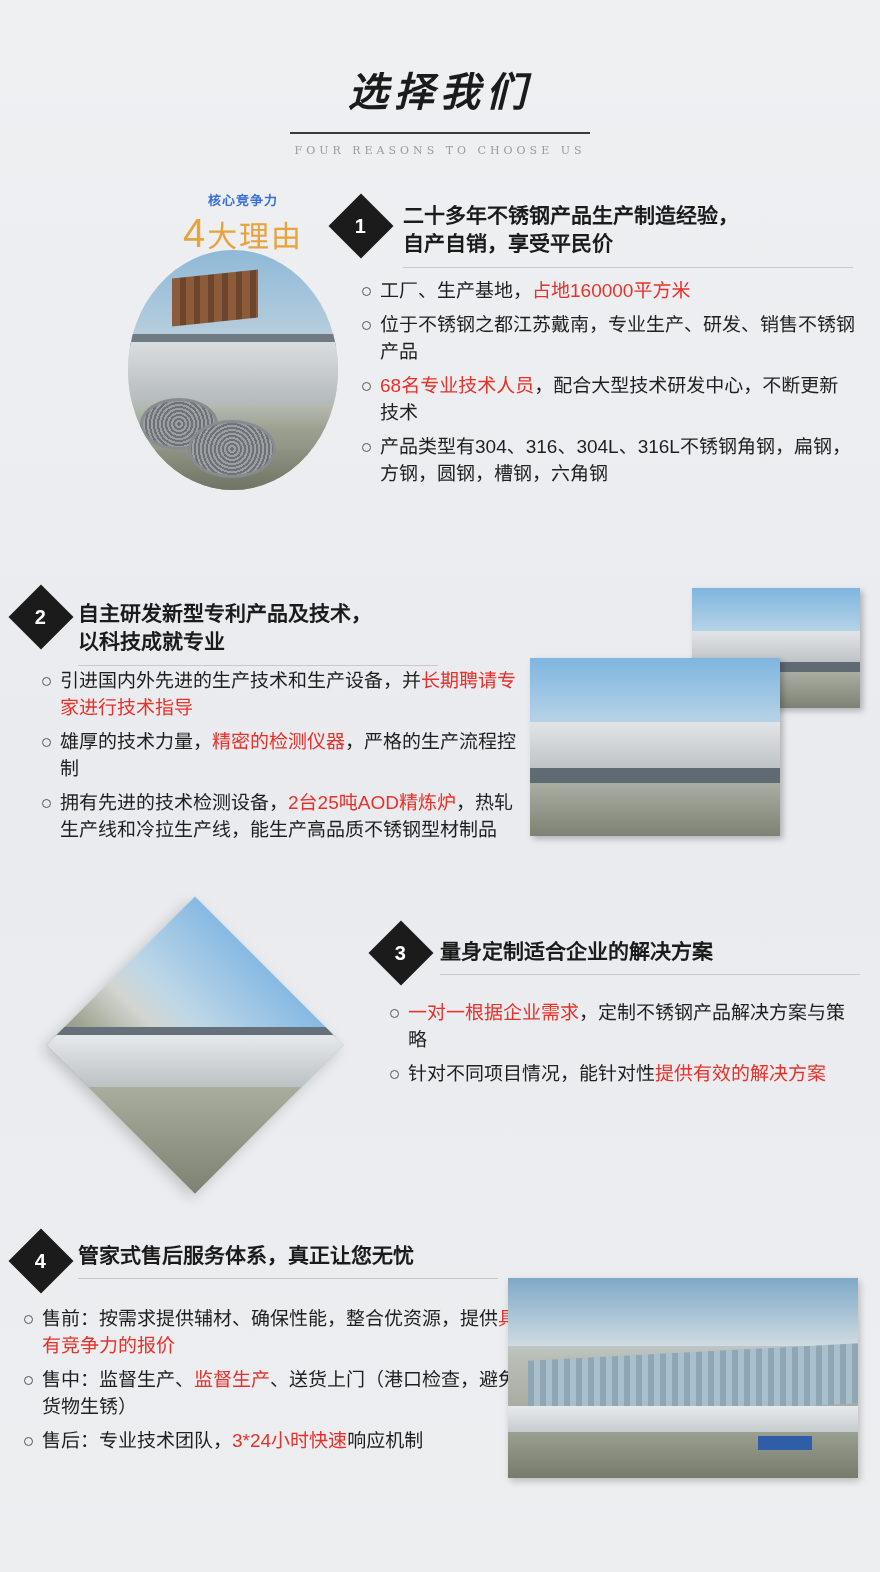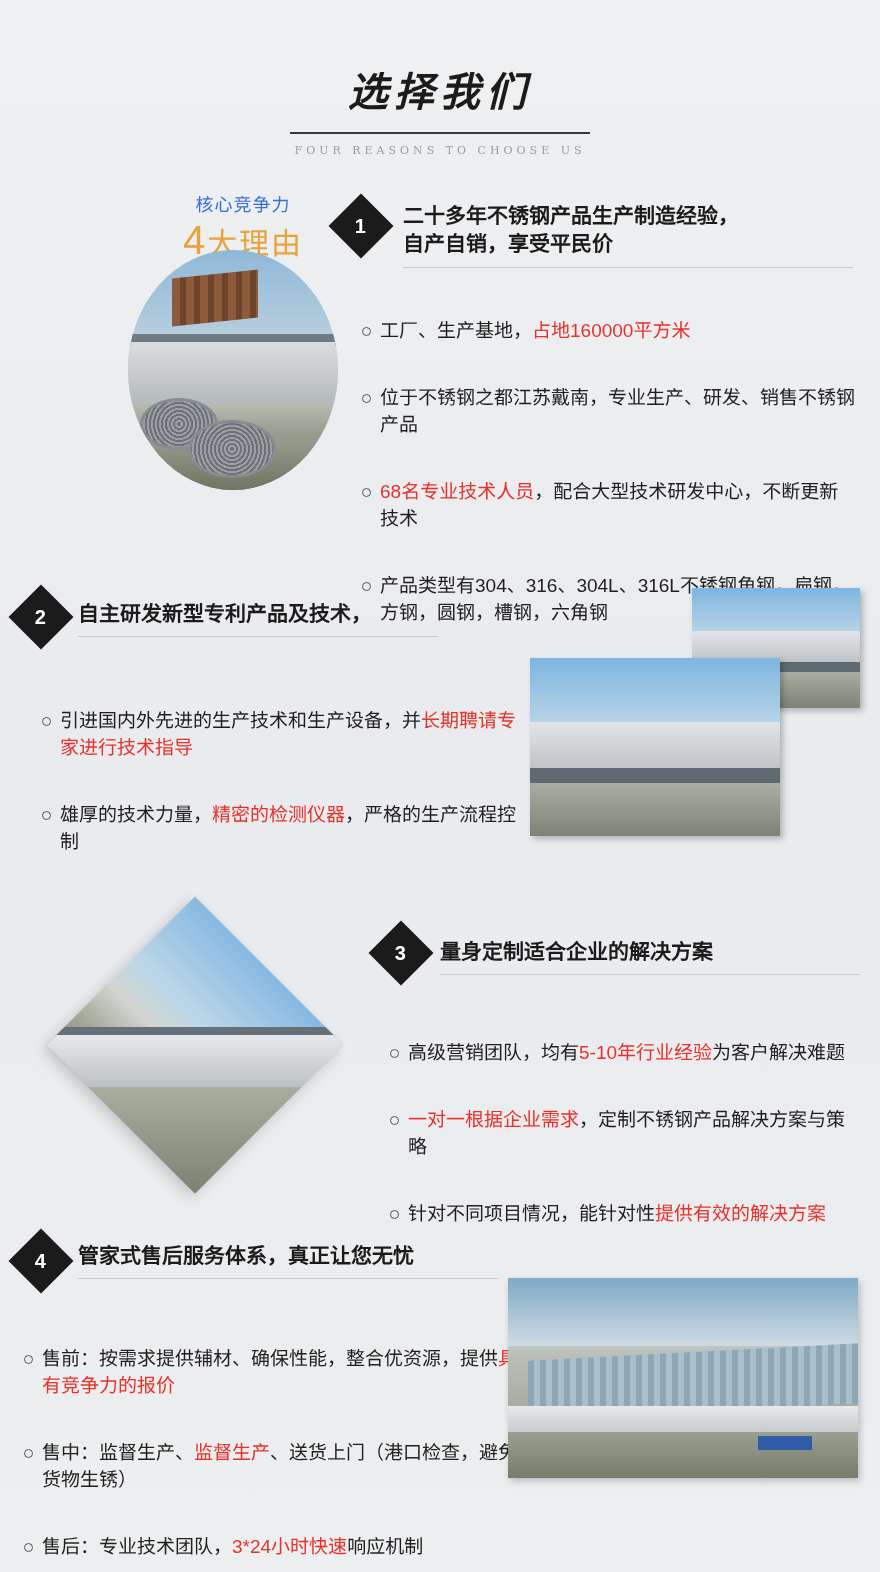--- a/index.html
+++ b/index.html
@@ -53,35 +53,35 @@
     line-height: 1.35;
   }
   .sec-title-underline {
     height: 1px; background: #c9c9c9; margin-top: 8px;
   }
 
   ul.pts { list-style: none; }
   ul.pts li {
     position: relative;
     font-size: 19px; color: #1f1f1f; line-height: 1.42;
-    margin-bottom: 7px; padding-left: 20px; margin-top: 40px;
+    margin-bottom: 7px; padding-left: 20px;
   }
   ul.pts li::before {
     content: "";
     position: absolute; left: 2px; top: 9px;
     width: 7px; height: 7px; border: 1px solid #555; border-radius: 50%;
   }
   .red { color: #e8312a; }
 
   
   .s1-core {
     position: absolute; left: 168px; top: 190px; width: 150px; text-align: center;
   }
   .s1-core-top {
-    font-size: 18px; font-weight: normal; color: #3a6fd8; letter-spacing: 1px;
+    font-size: 13px; font-weight: bold; color: #3a6fd8; letter-spacing: 1px;
   }
   .s1-core-main {
     margin-top: 2px;
     font-size: 30px; font-weight: normal;
     color: #e8a33d;
     letter-spacing: 2px;
   }
   .s1-core-main .num { font-size: 40px; color: #e8a33d; }
 
   .s1-photo {
@@ -247,26 +247,28 @@
       <li><span class="red">68名专业技术人员</span><span>，配合大型技术研发中心，不断更新技术</span></li>
       <li><span>产品类型有304、316、304L、316L不锈钢角钢，扁钢，方钢，圆钢，槽钢，六角钢</span></li>
     </ul>
 
   <div class="badge s2-badge">
     <span>2</span>
   </div>
   <div class="s2-title">
     <div class="sec-title">
       <div>自主研发新型专利产品及技术，</div>
+      <div>以科技成就专业</div>
     </div>
     <div class="sec-title-underline"></div>
   </div>
   <ul class="pts s2-list">
       <li><span>引进国内外先进的生产技术和生产设备，并</span><span class="red">长期聘请专家进行技术指导</span></li>
       <li><span>雄厚的技术力量，</span><span class="red">精密的检测仪器</span><span>，严格的生产流程控制</span></li>
+      <li><span>拥有先进的技术检测设备，</span><span class="red">2台25吨AOD精炼炉</span><span>，热轧生产线和冷拉生产线，能生产高品质不锈钢型材制品</span></li>
     </ul>
 
   <div class="s2-photos">
     <div class="s2-ph s2-ph-a">
       <div class="wall"></div>
       <div class="wall2"></div>
       <div class="grnd"></div>
     </div>
     <div class="s2-ph s2-ph-b">
       <div class="wall"></div>
@@ -286,21 +288,20 @@
   <div class="badge s3-badge">
     <span>3</span>
   </div>
   <div class="s3-title">
     <div class="sec-title">
       <div>量身定制适合企业的解决方案</div>
     </div>
     <div class="sec-title-underline"></div>
   </div>
   <ul class="pts s3-list">
-      <li><span>高级营销团队，均有</span><span class="red">5-10年行业经验</span><span>为客户解决难题</span></li>
       <li><span class="red">一对一根据企业需求</span><span>，定制不锈钢产品解决方案与策略</span></li>
       <li><span>针对不同项目情况，能针对性</span><span class="red">提供有效的解决方案</span></li>
     </ul>
 
   <div class="badge s4-badge">
     <span>4</span>
   </div>
   <div class="s4-title">
     <div class="sec-title">
       <div>管家式售后服务体系，真正让您无忧</div>

